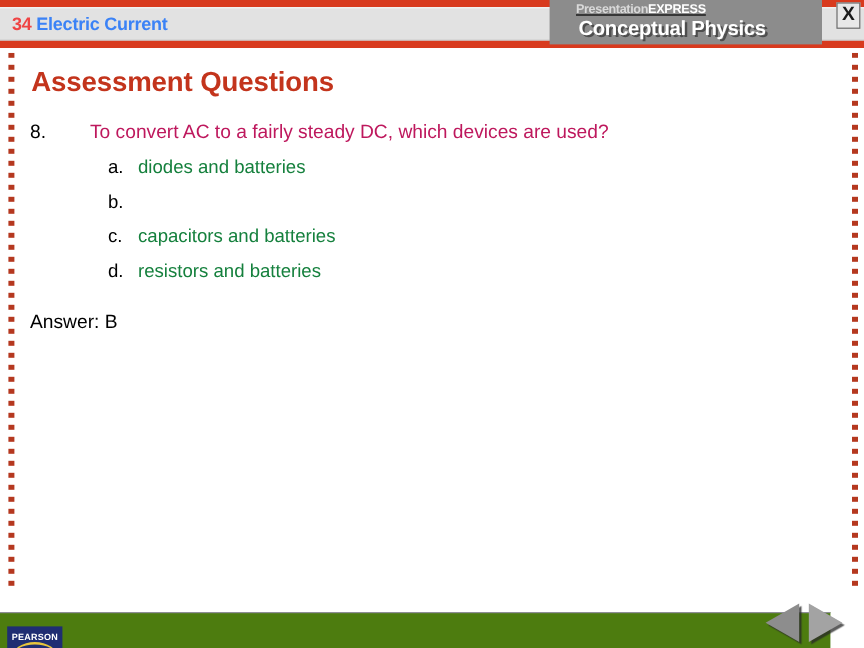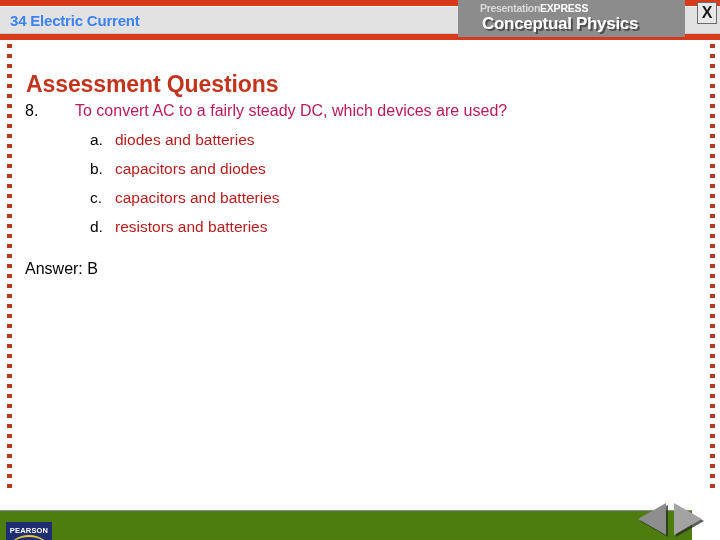--- a/index.html
+++ b/index.html
@@ -59,21 +59,21 @@
   .chapter-title {
     position: absolute;
     left: 10px; top: 11px;
     font-size: 15px;
     font-weight: bold;
     line-height: 19px;
     white-space: nowrap;
     letter-spacing: -0.2px;
   }
   .chapter-num {
-    color: #3b82f6;
+    color: #ef4444;
   }
   .chapter-name {
     color: #3b82f6;
   }
 
   
   .brandbox {
     position: absolute;
     left: 458px; top: 0px;
     width: 227px;
@@ -81,20 +81,21 @@
     background: #8c8c8c;
     overflow: hidden;
   }
   .brand-line1 {
     position: absolute;
     left: 22px; top: 2px;
     font-size: 10.5px;
     line-height: 12px;
     white-space: nowrap;
     letter-spacing: -0.3px;
+    text-decoration: underline;
   }
   .brand-presentation {
     color: #d9d9d9;
     font-weight: bold;
   }
   .brand-express {
     color: #ffffff;
     font-weight: bold;
     letter-spacing: -0.2px;
   }
@@ -135,21 +136,21 @@
       linear-gradient(to bottom, #b5381f 0px, #b5381f 4px, rgba(0,0,0,0) 4px, rgba(0,0,0,0) 10px);
     background-size: 5px 10px;
     background-repeat: repeat-y;
   }
   .rail-left  { left: 7px; }
   .rail-right { left: 710px; }
 
   
   .slide-title {
     position: absolute;
-    left: 26px; top: 70px;
+    left: 26px; top: 54px;
     font-size: 23px;
     font-weight: bold;
     color: #c3341c;
     line-height: 28px;
     white-space: nowrap;
     letter-spacing: -0.1px;
   }
 
   .q-block {
     position: absolute;
@@ -184,21 +185,21 @@
     position: absolute;
     left: 65px; top: 0;
     font-size: 15.5px;
     color: #000000;
     line-height: 22px;
   }
   .opt-text {
     position: absolute;
     left: 90px; top: 0;
     font-size: 15.5px;
-    color: #b91c1c;
+    color: #15803d;
     line-height: 22px;
     white-space: nowrap;
   }
 
   .answer-line {
     position: absolute;
     left: 25px; top: 258px;
     font-size: 16px;
     color: #000000;
     line-height: 22px;
@@ -304,21 +305,20 @@
       <span class="q-num">8.</span>
       <span class="q-text">To convert AC to a fairly steady DC, which devices are used?</span>
     </div>
 
     <div class="opt-row">
       <span class="opt-letter">a.</span>
       <span class="opt-text">diodes and batteries</span>
     </div>
     <div class="opt-row">
       <span class="opt-letter">b.</span>
-      <span class="opt-text">capacitors and diodes</span>
     </div>
     <div class="opt-row">
       <span class="opt-letter">c.</span>
       <span class="opt-text">capacitors and batteries</span>
     </div>
     <div class="opt-row">
       <span class="opt-letter">d.</span>
       <span class="opt-text">resistors and batteries</span>
     </div>
   </div>

